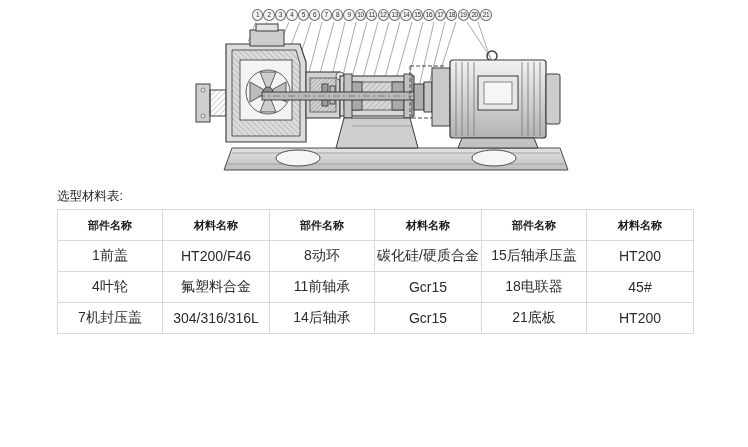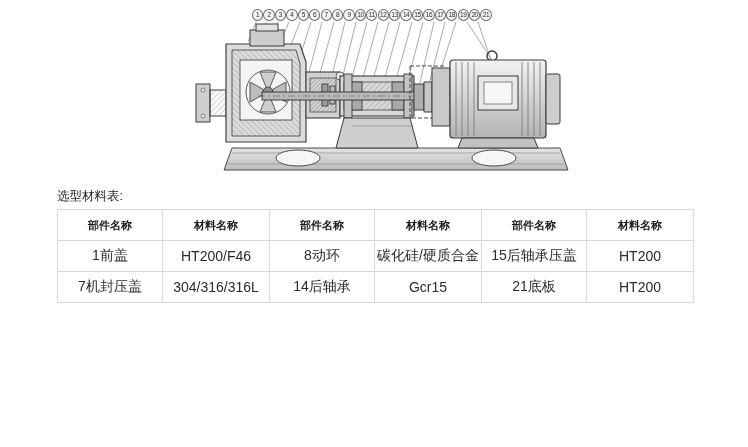--- a/index.html
+++ b/index.html
@@ -296,20 +296,28 @@
 
       <tr>
         <td>1前盖</td>
         <td>HT200/F46</td>
         <td>8动环</td>
         <td>碳化硅/硬质合金</td>
         <td>15后轴承压盖</td>
         <td>HT200</td>
       </tr>
       <tr>
+        <td>4叶轮</td>
+        <td>氟塑料合金</td>
+        <td>11前轴承</td>
+        <td>Gcr15</td>
+        <td>18电联器</td>
+        <td>45#</td>
+      </tr>
+      <tr>
         <td>7机封压盖</td>
         <td>304/316/316L</td>
         <td>14后轴承</td>
         <td>Gcr15</td>
         <td>21底板</td>
         <td>HT200</td>
       </tr>
     </tbody>
   </table>
 

